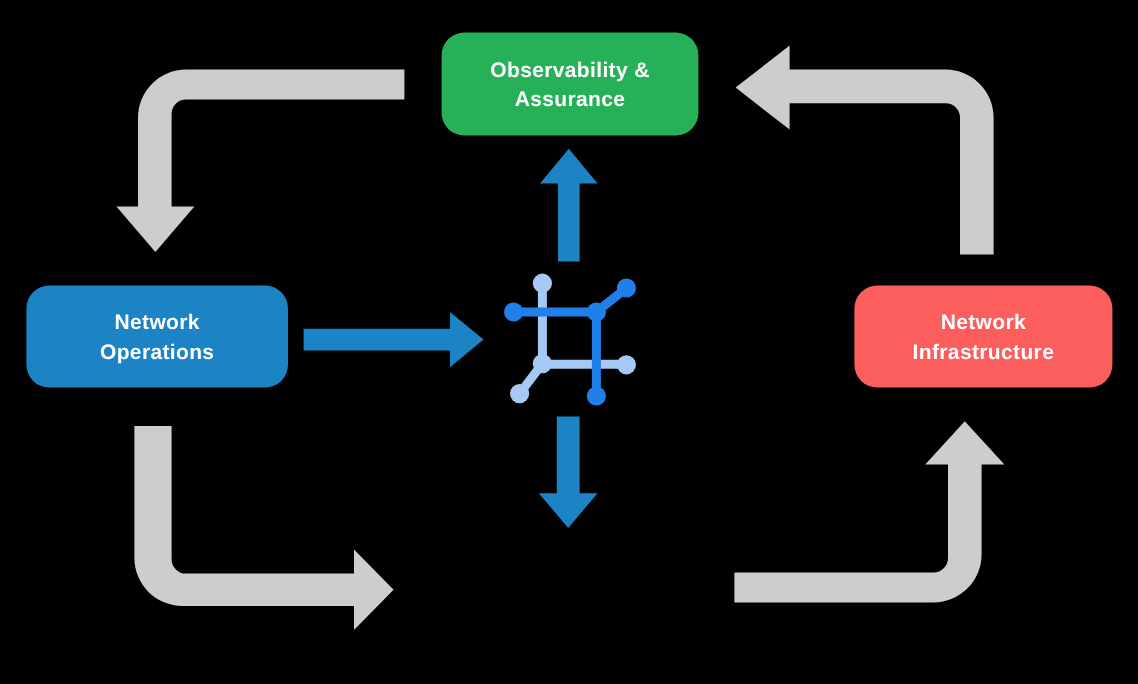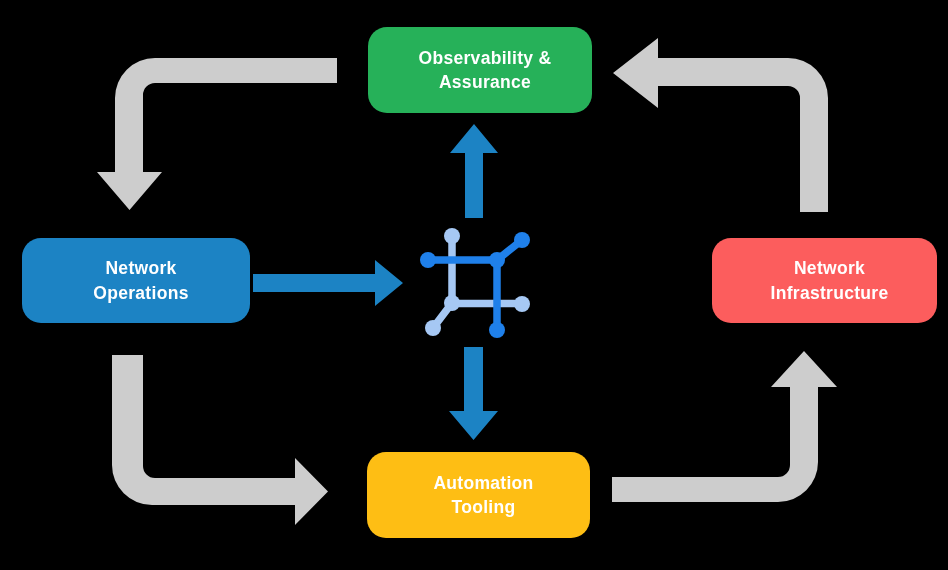--- a/index.html
+++ b/index.html
@@ -21,21 +21,20 @@
     display: flex;
     align-items: center;
     justify-content: center;
     text-align: center;
     color: #ffffff;
     font-size: 17.5px;
     font-weight: 600;
     letter-spacing: 0.3px;
     line-height: 1.38;
     white-space: pre-line;
-    padding-left: 10px;
   }
   .node-green  { left: 368px; top: 27px;  width: 214px; height: 86px; background: #26B159; }
   .node-blue   { left: 22px;  top: 238px; width: 218px; height: 85px; background: #1C83C4; }
   .node-red    { left: 712px; top: 238px; width: 215px; height: 85px; background: #FC5D5D; }
   .node-yellow { left: 367px; top: 452px; width: 213px; height: 86px; background: #FEBE14; }
   .gray-arrow { fill: #CDCDCD; }
   .blue-arrow { fill: #1C83C4; }
   .icon-svg { position: absolute; left: 415px; top: 223px; }
 </style>
 </head>
@@ -90,18 +89,14 @@
   <div class="node node-blue">
     <span>Network
 Operations</span>
   </div>
 
   <div class="node node-red">
     <span>Network
 Infrastructure</span>
   </div>
 
-  <div class="node node-yellow">
-    <span>Automation
-Tooling</span>
-  </div>
 
 </div>
 
 </body></html>

